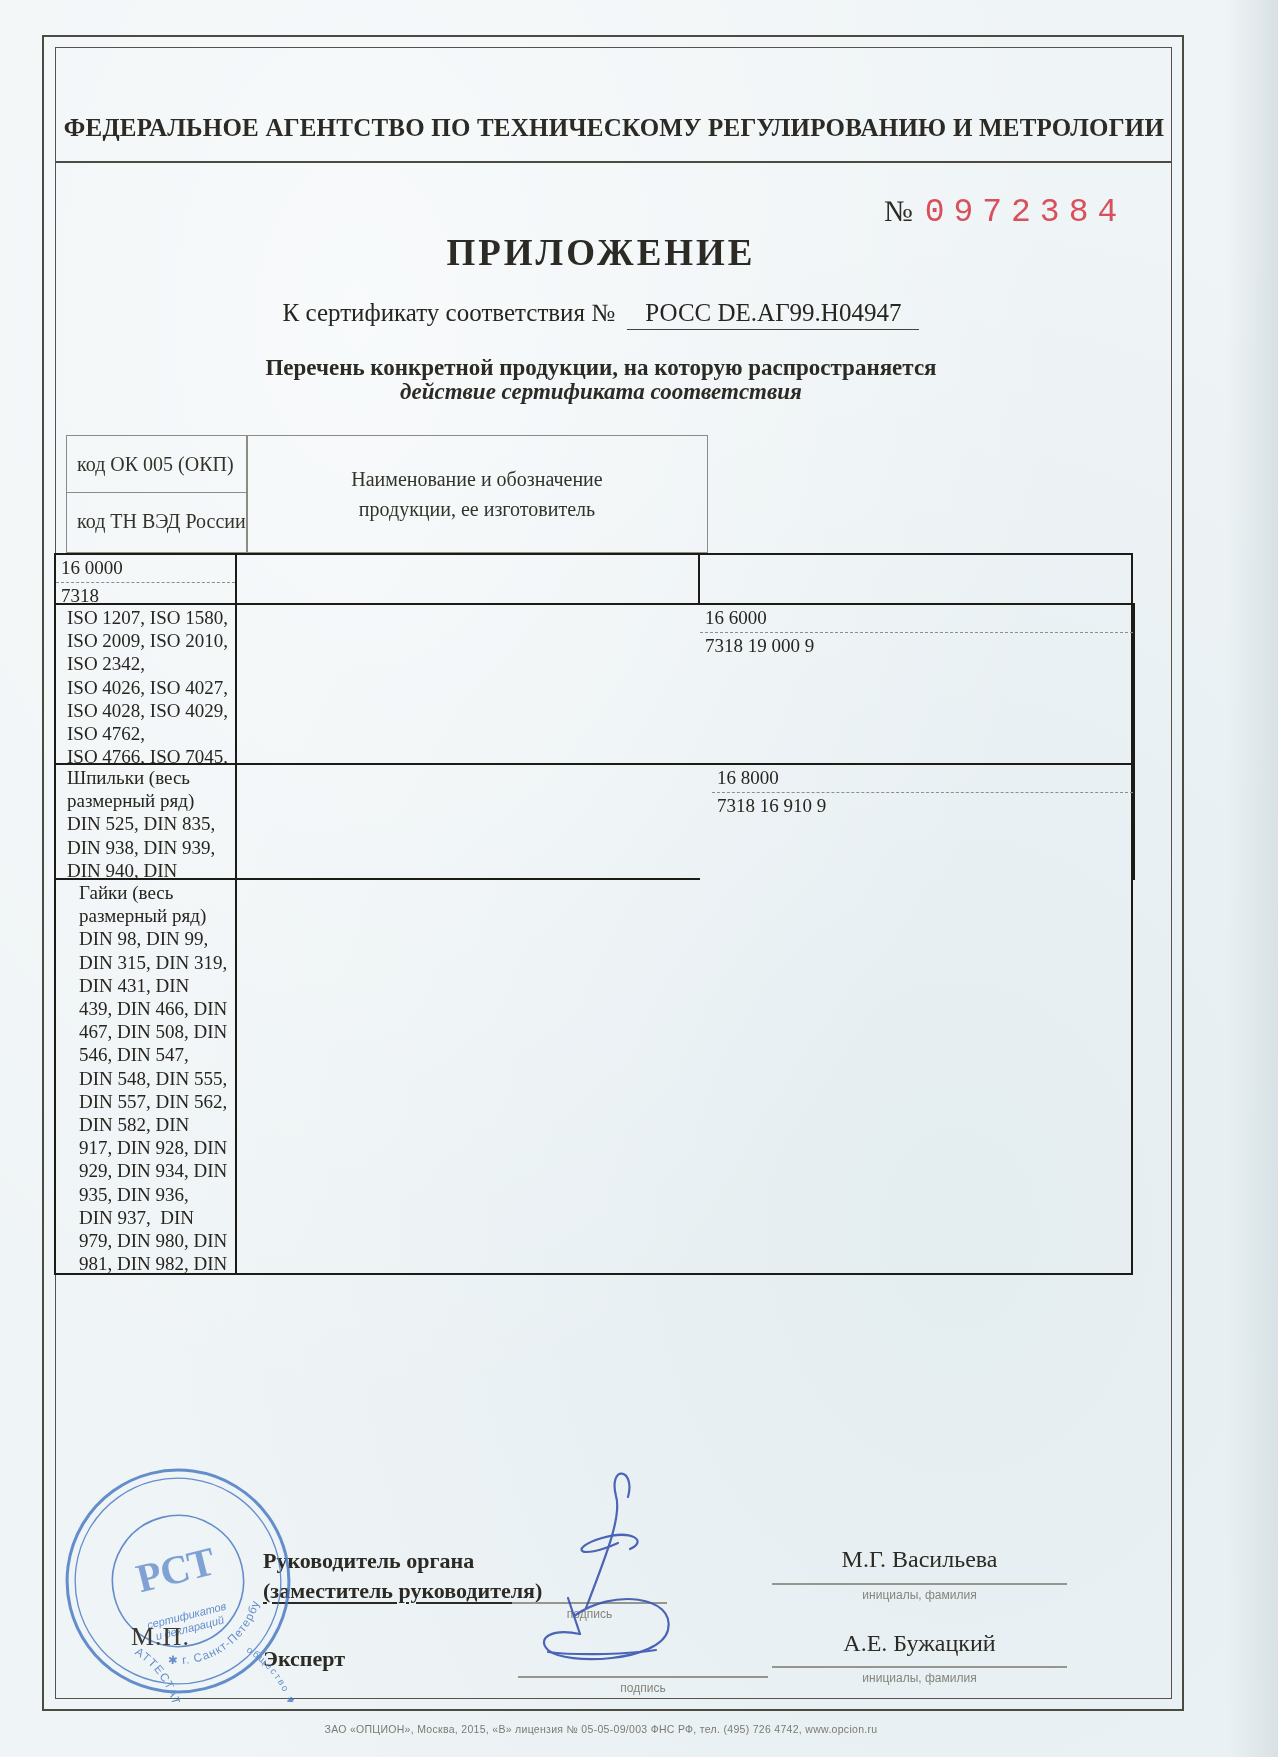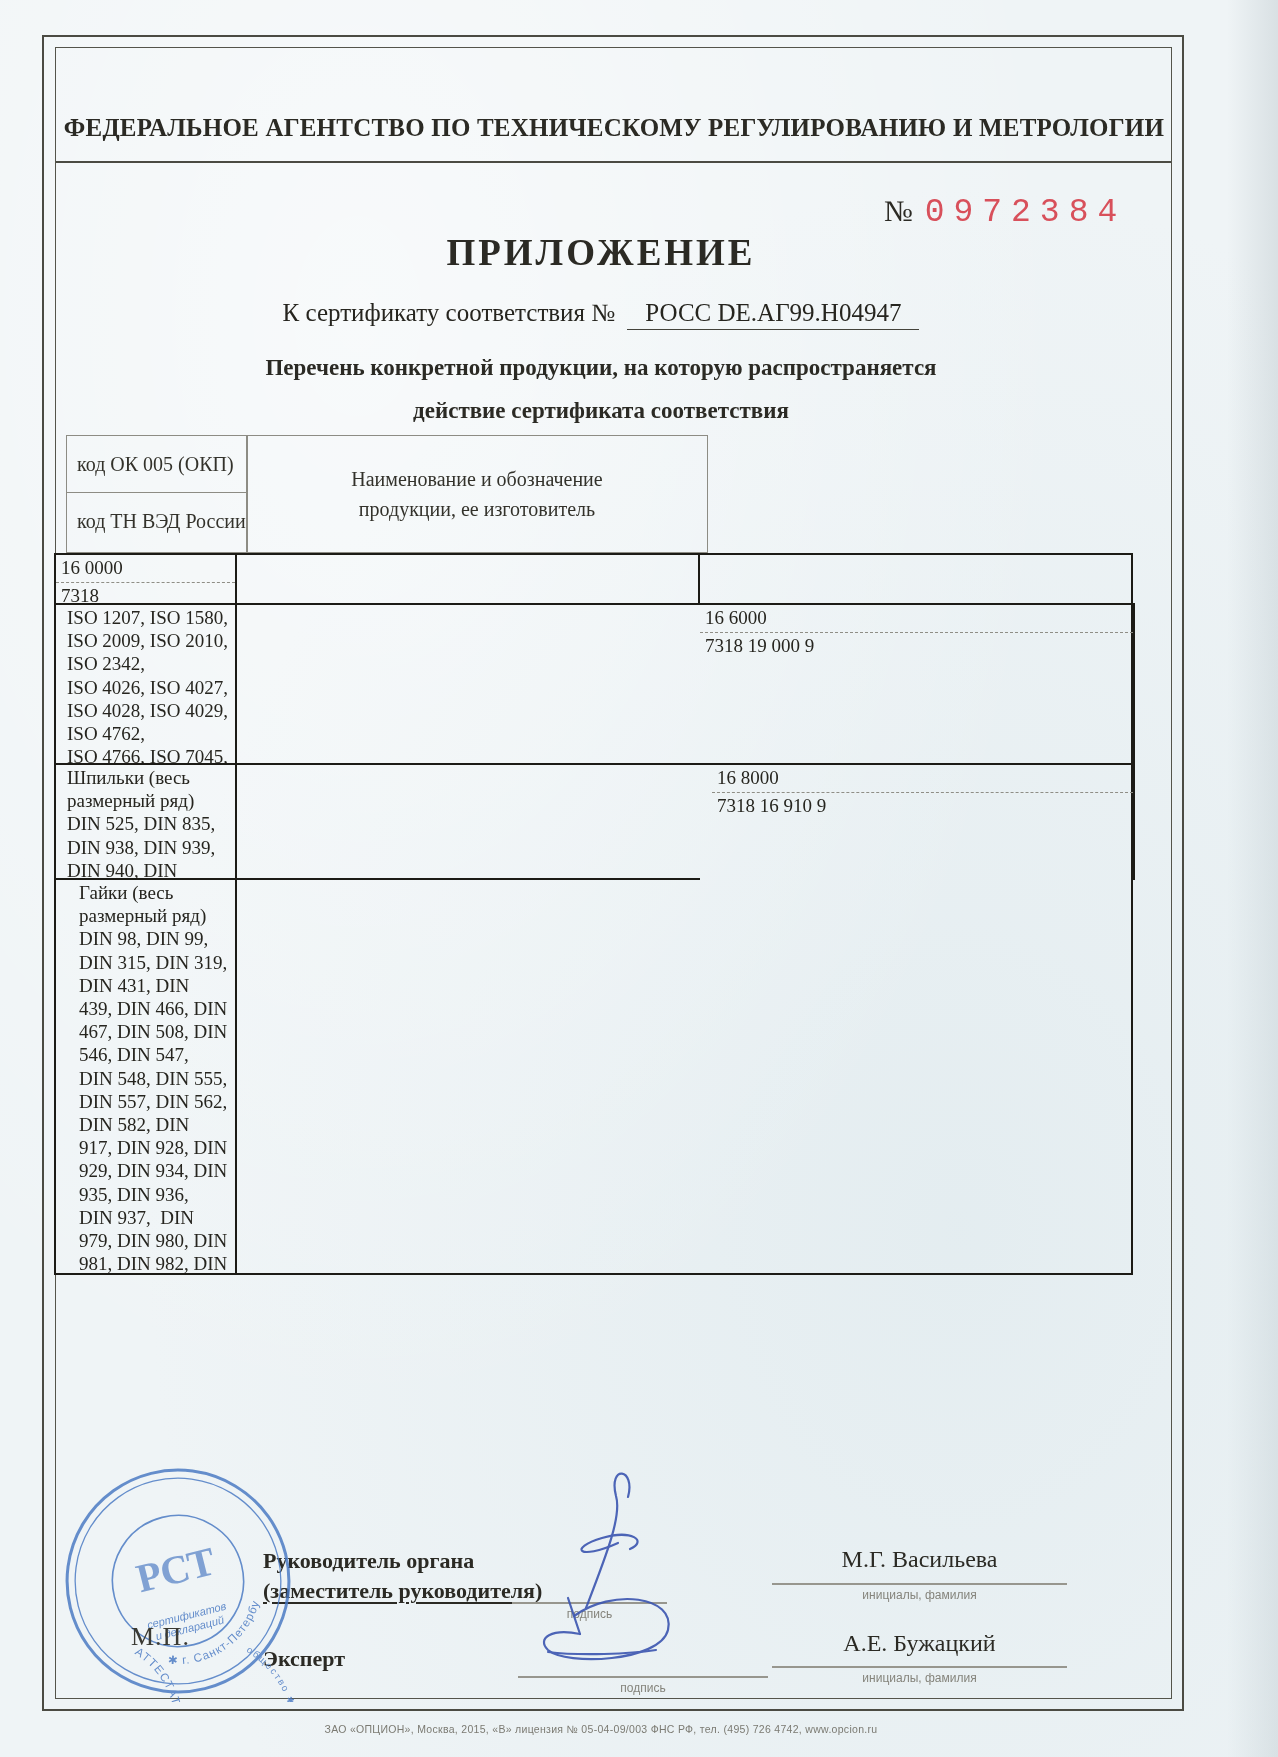--- a/index.html
+++ b/index.html
@@ -23,21 +23,21 @@
 
   .doc-no { position:absolute; left:884px; top:194px; display:flex; align-items:baseline; gap:12px; }
   .doc-no .lbl { font-size:30px; color:#2b2a24; }
   .doc-no .num { font-family:"Liberation Mono", monospace; font-size:33px; letter-spacing:9px; color:#d8505b; }
 
   .title { position:absolute; left:56px; top:231px; width:1090px; text-align:center;
     font-size:37px; font-weight:bold; letter-spacing:3px; color:#2b2a24; }
   .cert-line { position:absolute; left:56px; top:299px; width:1090px; text-align:center; font-size:25px; color:#26251f; }
   .cert-line .cert-no { border-bottom:1.5px solid #44433b; padding:0 18px 3px 18px; margin-left:6px; }
   .subtitle { position:absolute; left:56px; width:1090px; text-align:center; font-size:23px; font-weight:bold; color:#2b2a24; }
-  .st1 { top:355px; } .st2 { top:398px; }
+  .st1 { top:355px; } .st2 { top:379px;font-style:italic; }
 
   
   .th { position:absolute; top:435px; height:118px; border:1.5px solid #8d8c84; box-sizing:border-box; color:#33322b; }
   .th-c1 { left:66px; width:182px; }
   .th-c1 .half { height:57px; display:flex; align-items:center; padding-left:10px; font-size:20px; box-sizing:border-box; }
   .th-c1 .half.top { border-bottom:1.5px solid #8d8c84; }
   .th-c2 { left:246px; width:462px; }
   .th-c3 { left:706.5px; width:436px; }
   .th-center { display:flex; align-items:center; justify-content:center; height:100%;
     text-align:center; font-size:20px; line-height:30px; white-space:pre-line; }
@@ -213,15 +213,15 @@
   <div class="cap cap-s2">подпись</div>
 
   <div class="fio fio1">М.Г. Васильева</div>
   <div class="sline nline1"></div>
   <div class="cap cap-n1">инициалы, фамилия</div>
 
   <div class="fio fio2">А.Е. Бужацкий</div>
   <div class="sline nline2"></div>
   <div class="cap cap-n2">инициалы, фамилия</div>
 
-  <div class="fineprint">ЗАО «ОПЦИОН», Москва, 2015, «В»     лицензия № 05-04-09/003 ФНС РФ, тел. (495) 726 4742, www.opcion.ru</div>
+  <div class="fineprint">ЗАО «ОПЦИОН», Москва, 2015, «В»     лицензия № 05-05-09/003 ФНС РФ, тел. (495) 726 4742, www.opcion.ru</div>
 
 </div>
 
 </body></html>

